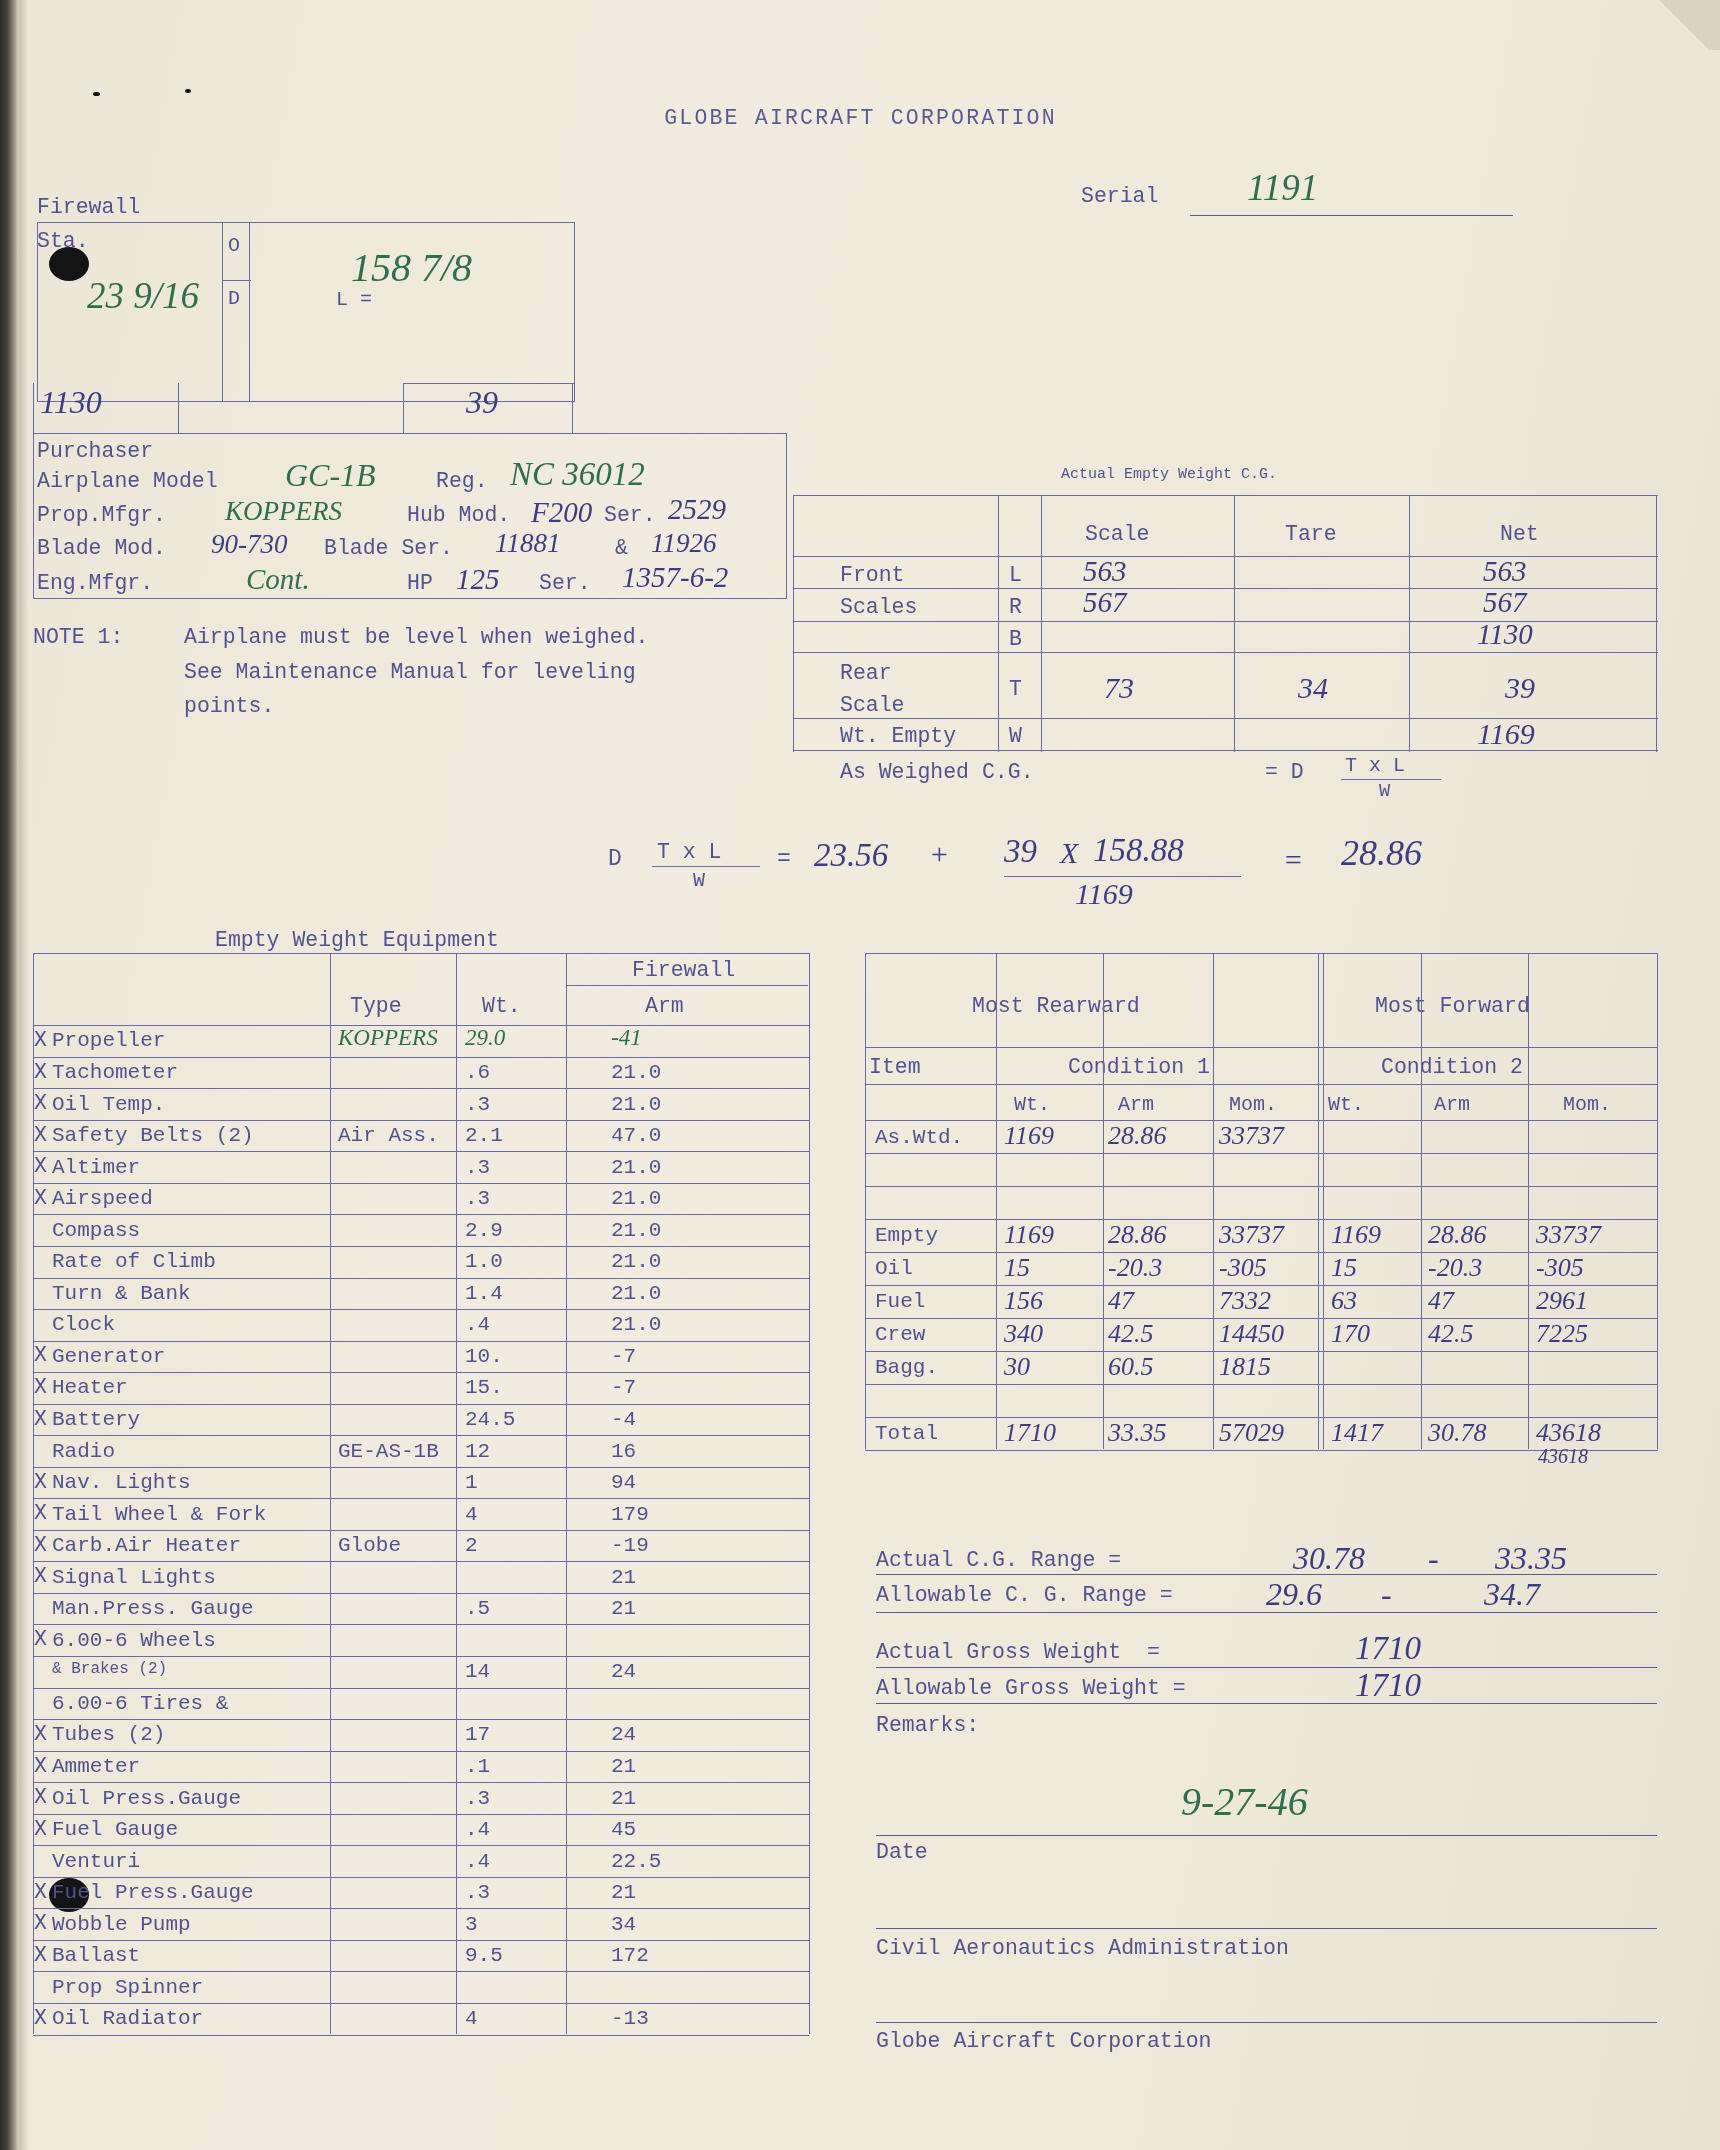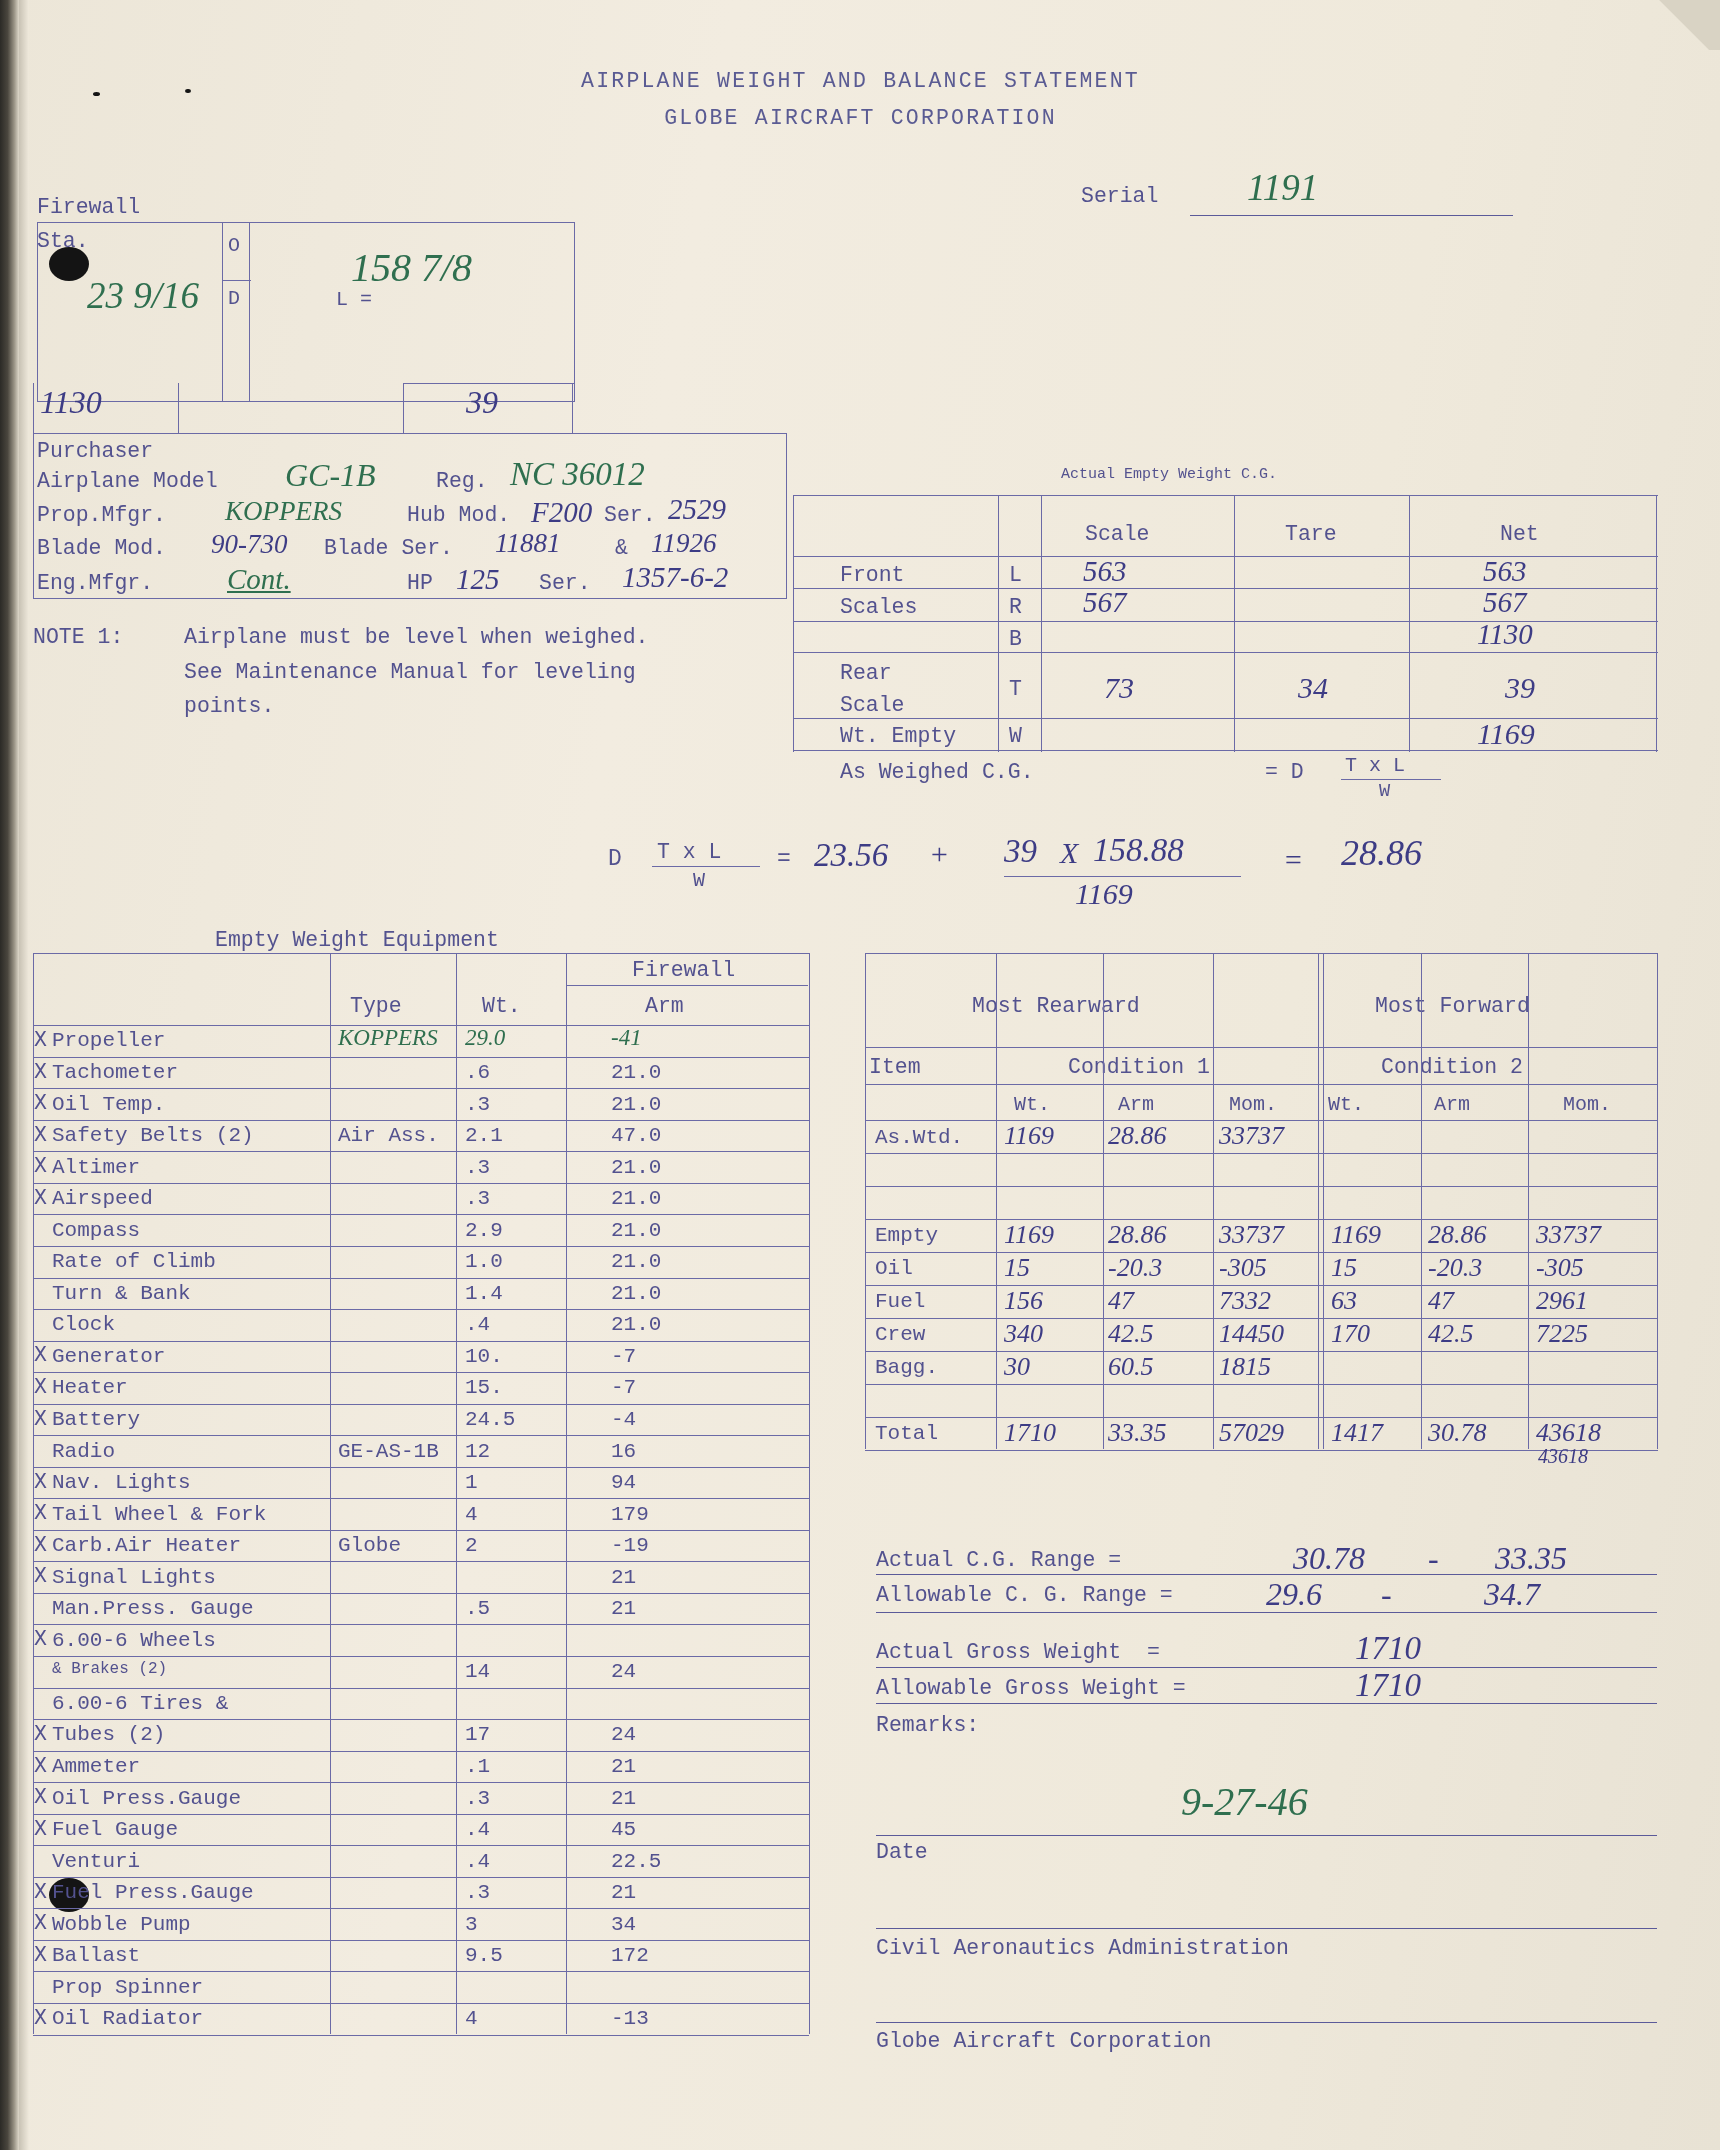--- a/index.html
+++ b/index.html
@@ -46,21 +46,20 @@
 <div id="paper">
   <div class="scan-edge"></div>
   <div class="scan-edge2"></div>
   <div class="corner-fold"></div>
 
   <div class="blot" style="left:49px;top:247px;width:40px;height:34px;"></div>
   <div class="blot" style="left:49px;top:1878px;width:40px;height:34px;"></div>
   <div class="blot" style="left:93px;top:92px;width:7.2px;height:4.3px;"></div>
   <div class="blot" style="left:185px;top:89px;width:5.7px;height:4.3px;"></div>
 
-  <div class="t center" style="left:0;top:69px;width:1721px;font-size:21.5px;letter-spacing:2.2px;color:#5a5b93;">AIRPLANE WEIGHT AND BALANCE STATEMENT</div>
   <div class="t center" style="left:0;top:106px;width:1721px;font-size:21.5px;letter-spacing:2.2px;color:#5a5b93;">GLOBE AIRCRAFT CORPORATION</div>
 
   <div class="t" style="left:1081px;top:184px;font-size:21.5px;">Serial</div>
   <div class="t hand" style="left:1247px;top:166px;font-size:37px;">1191</div>
   <div class="ul" style="left:1190px;top:215px;width:323px;"></div>
 
   <div class="t" style="left:37px;top:195px;font-size:21.5px;">Firewall</div>
   <div class="t" style="left:37px;top:229px;font-size:21.5px;">Sta.</div>
 
   <div class="line vl" style="left:37px;top:222px;height:179px;"></div>
@@ -104,21 +103,21 @@
   <div class="t hand-b" style="left:668px;top:493px;font-size:29px;">2529</div>
 
   <div class="t" style="left:37px;top:536px;font-size:21.5px;">Blade Mod.</div>
   <div class="t hand-b" style="left:211px;top:529px;font-size:27px;">90-730</div>
   <div class="t" style="left:324px;top:536px;font-size:21.5px;">Blade Ser.</div>
   <div class="t hand-b" style="left:495px;top:528px;font-size:27px;">11881</div>
   <div class="t" style="left:615px;top:536px;font-size:21.5px;">&amp;</div>
   <div class="t hand-b" style="left:651px;top:528px;font-size:27px;">11926</div>
 
   <div class="t" style="left:37px;top:571px;font-size:21.5px;">Eng.Mfgr.</div>
-  <div class="t hand" style="left:227px;top:563px;font-size:29px;text-decoration:underline;">Cont.</div>
+  <div class="t hand" style="left:246px;top:563px;font-size:29px;">Cont.</div>
   <div class="t" style="left:407px;top:571px;font-size:21.5px;">HP</div>
   <div class="t hand-b" style="left:456px;top:563px;font-size:29px;">125</div>
   <div class="t" style="left:539px;top:571px;font-size:21.5px;">Ser.</div>
   <div class="t hand-b" style="left:622px;top:561px;font-size:29px;">1357-6-2</div>
 
   <div class="line vl" style="left:33px;top:433px;height:165px;"></div>
   <div class="line vl" style="left:786px;top:433px;height:165px;"></div>
   <div class="line hl" style="left:33px;top:433px;width:754px;"></div>
   <div class="line hl" style="left:33px;top:598px;width:754px;"></div>
 

